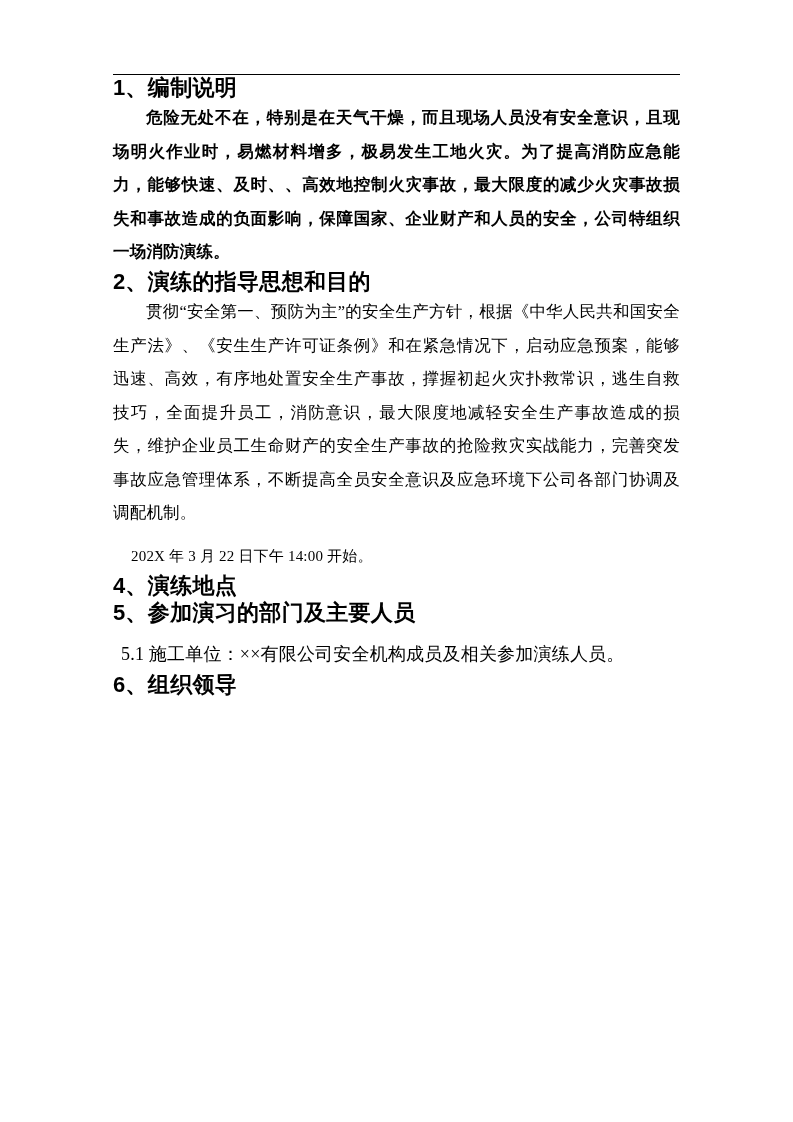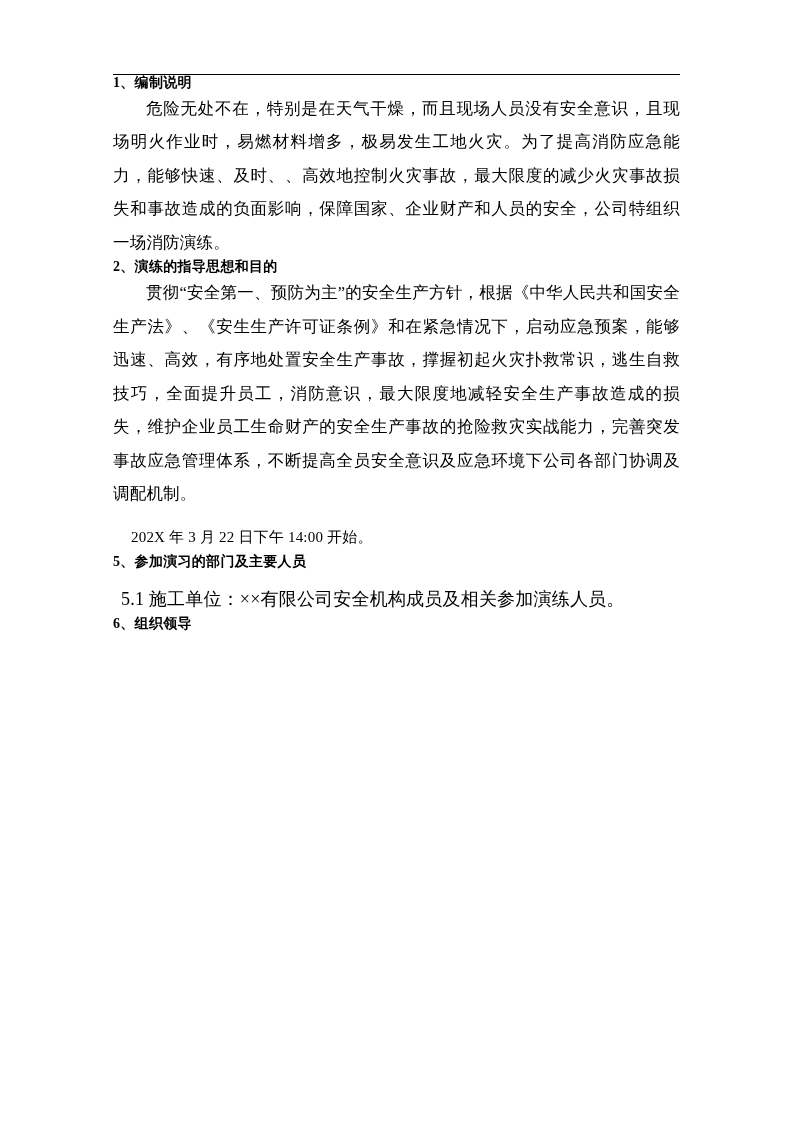--- a/index.html
+++ b/index.html
@@ -29,23 +29,23 @@
     width: 567px;
   }
   .top-rule {
     margin-top: 74px;
     border-top: 1.5px solid #000000;
     height: 0;
     font-size: 0;
     line-height: 0;
   }
   h2.heading {
-    font-family: Liberation Serif, serif;
+    font-family: Liberation Sans, sans-serif;
     font-weight: bold;
-    font-size: 14px;
+    font-size: 22px;
     line-height: 1.2;
     margin: 0;
     letter-spacing: 0.3px;
   }
   .h-1 { margin-top: 46px; }
   .h-2 { margin-top: 33px; }
   .h-3 { margin-top: 34px; }
   .h-4 { margin-top: 35px; }
   .h-5 { margin-top: 35px; }
   .h-6 { margin-top: 53px; }
@@ -53,21 +53,21 @@
   p.para {
     font-family: "Liberation Serif", "DejaVu Serif", serif;
     font-size: 16.5px;
     line-height: 33.5px;
     margin: 0;
     text-align: justify;
     text-justify: inter-ideograph;
     text-indent: 2em;
     letter-spacing: 0.2px;
   }
-  .p-1 { margin-top: 10px; }
+  .p-1 { margin-top: 10px; font-weight: bold; }
   .p-2 { margin-top: 10px; }
   .simple-line {
     font-family: "Liberation Serif", "DejaVu Serif", serif;
     font-size: 15px;
     line-height: 33.5px;
     margin: 0;
     letter-spacing: 0.2px;
   }
   .loc-line {
     text-indent: 1em;
@@ -99,20 +99,21 @@
     <div class="top-rule"></div>
 
     <h2 class="heading h-1">1、编制说明</h2>
     <p class="para p-1">危险无处不在，特别是在天气干燥，而且现场人员没有安全意识，且现场明火作业时，易燃材料增多，极易发生工地火灾。为了提高消防应急能力，能够快速、及时、、高效地控制火灾事故，最大限度的减少火灾事故损失和事故造成的负面影响，保障国家、企业财产和人员的安全，公司特组织一场消防演练。</p>
 
     <h2 class="heading h-2">2、演练的指导思想和目的</h2>
     <p class="para p-2">贯彻“安全第一、预防为主”的安全生产方针，根据《中华人民共和国安全生产法》、《安生生产许可证条例》和在紧急情况下，启动应急预案，能够迅速、高效，有序地处置安全生产事故，撑握初起火灾扑救常识，逃生自救技巧，全面提升员工，消防意识，最大限度地减轻安全生产事故造成的损失，维护企业员工生命财产的安全生产事故的抢险救灾实战能力，完善突发事故应急管理体系，不断提高全员安全意识及应急环境下公司各部门协调及调配机制。</p>
 
     <p class="simple-line time-line">202X 年 3 月 22 日下午 14:00 开始。</p>
 
+    <h2 class="heading h-4">4、演练地点</h2>
 
     <h2 class="heading h-5">5、参加演习的部门及主要人员</h2>
     <ul class="list">
       <li>5.1 施工单位：××有限公司安全机构成员及相关参加演练人员。</li>
     </ul>
 
     <h2 class="heading h-6">6、组织领导</h2>
 
   </div>
 </div>

